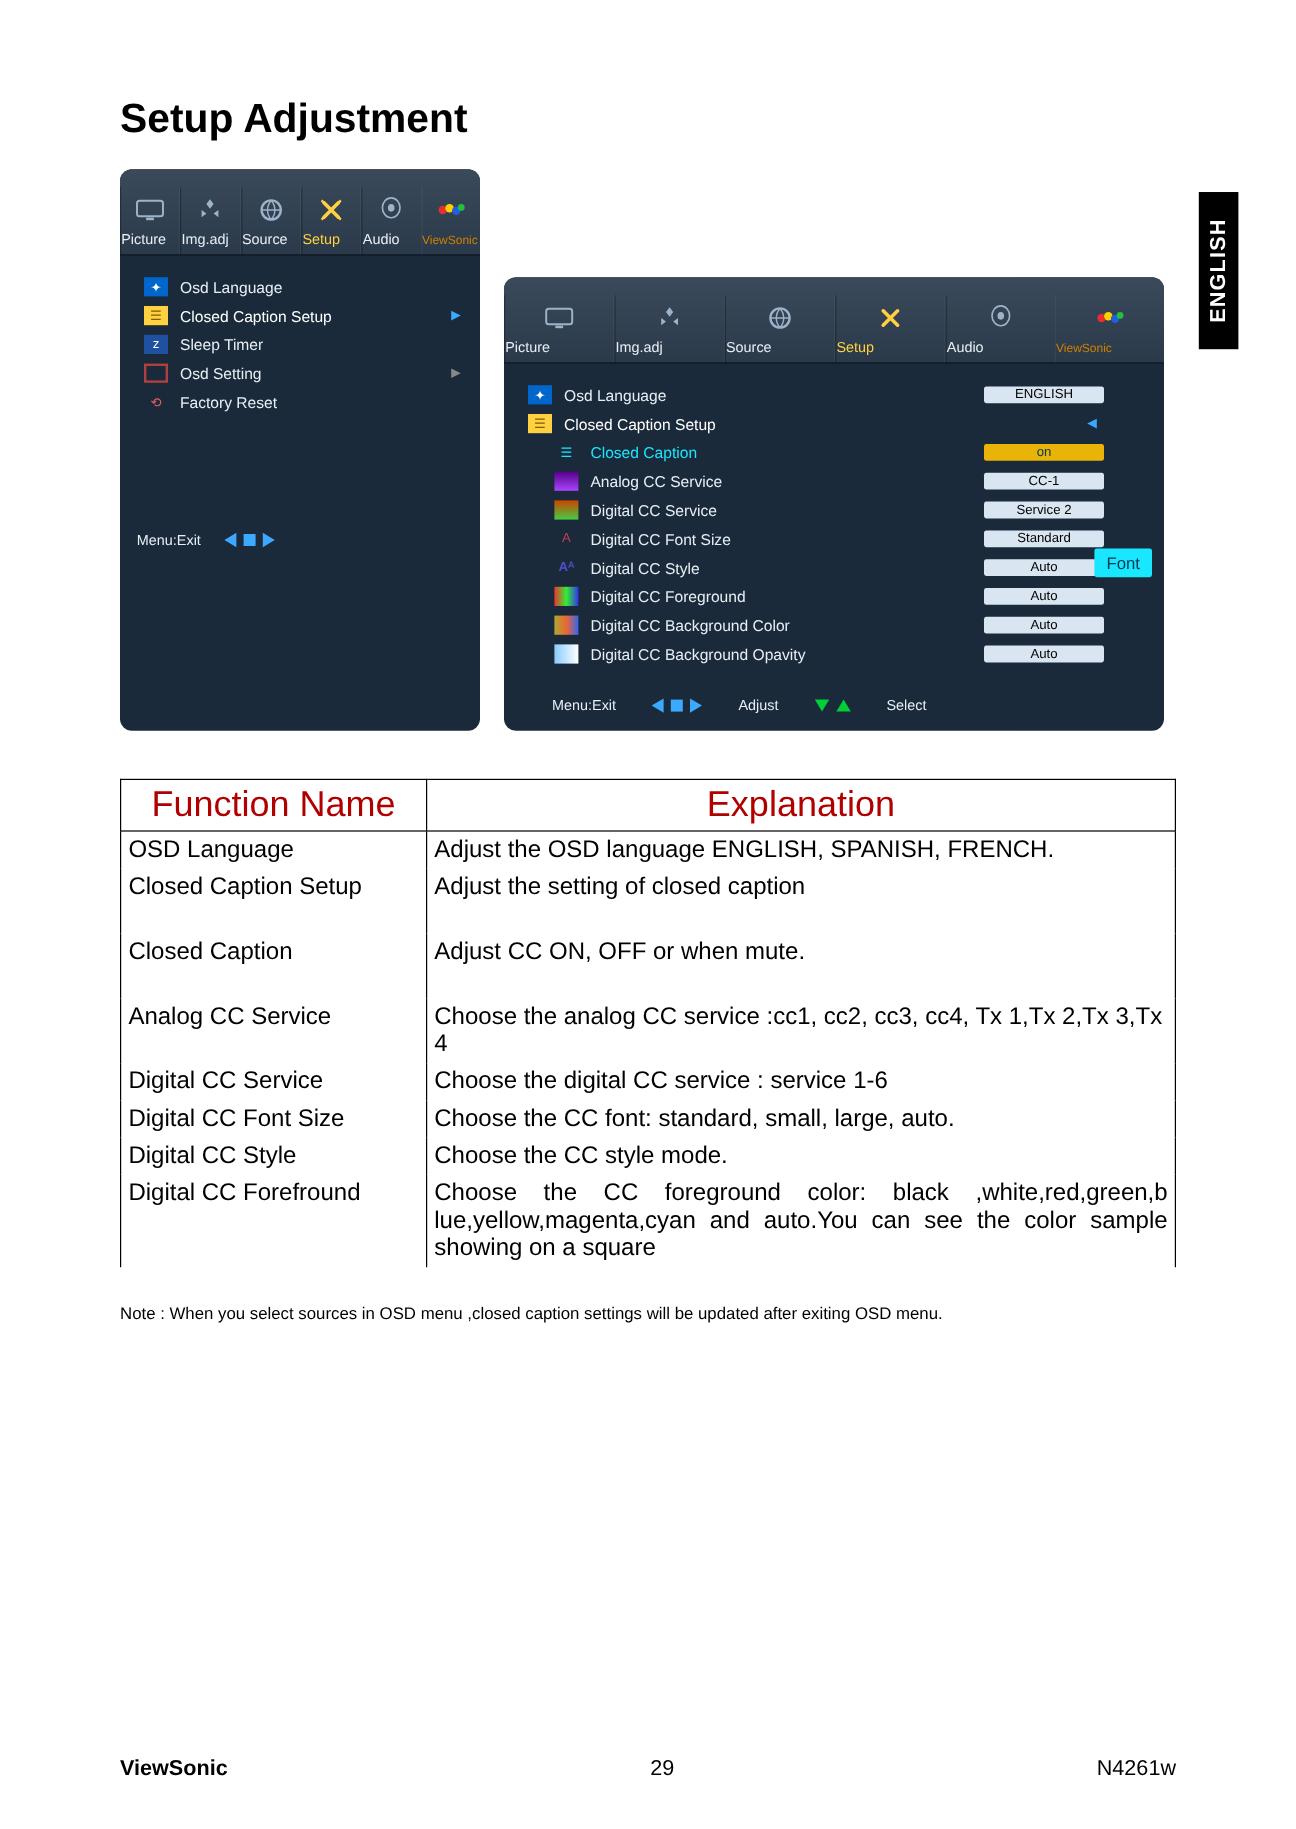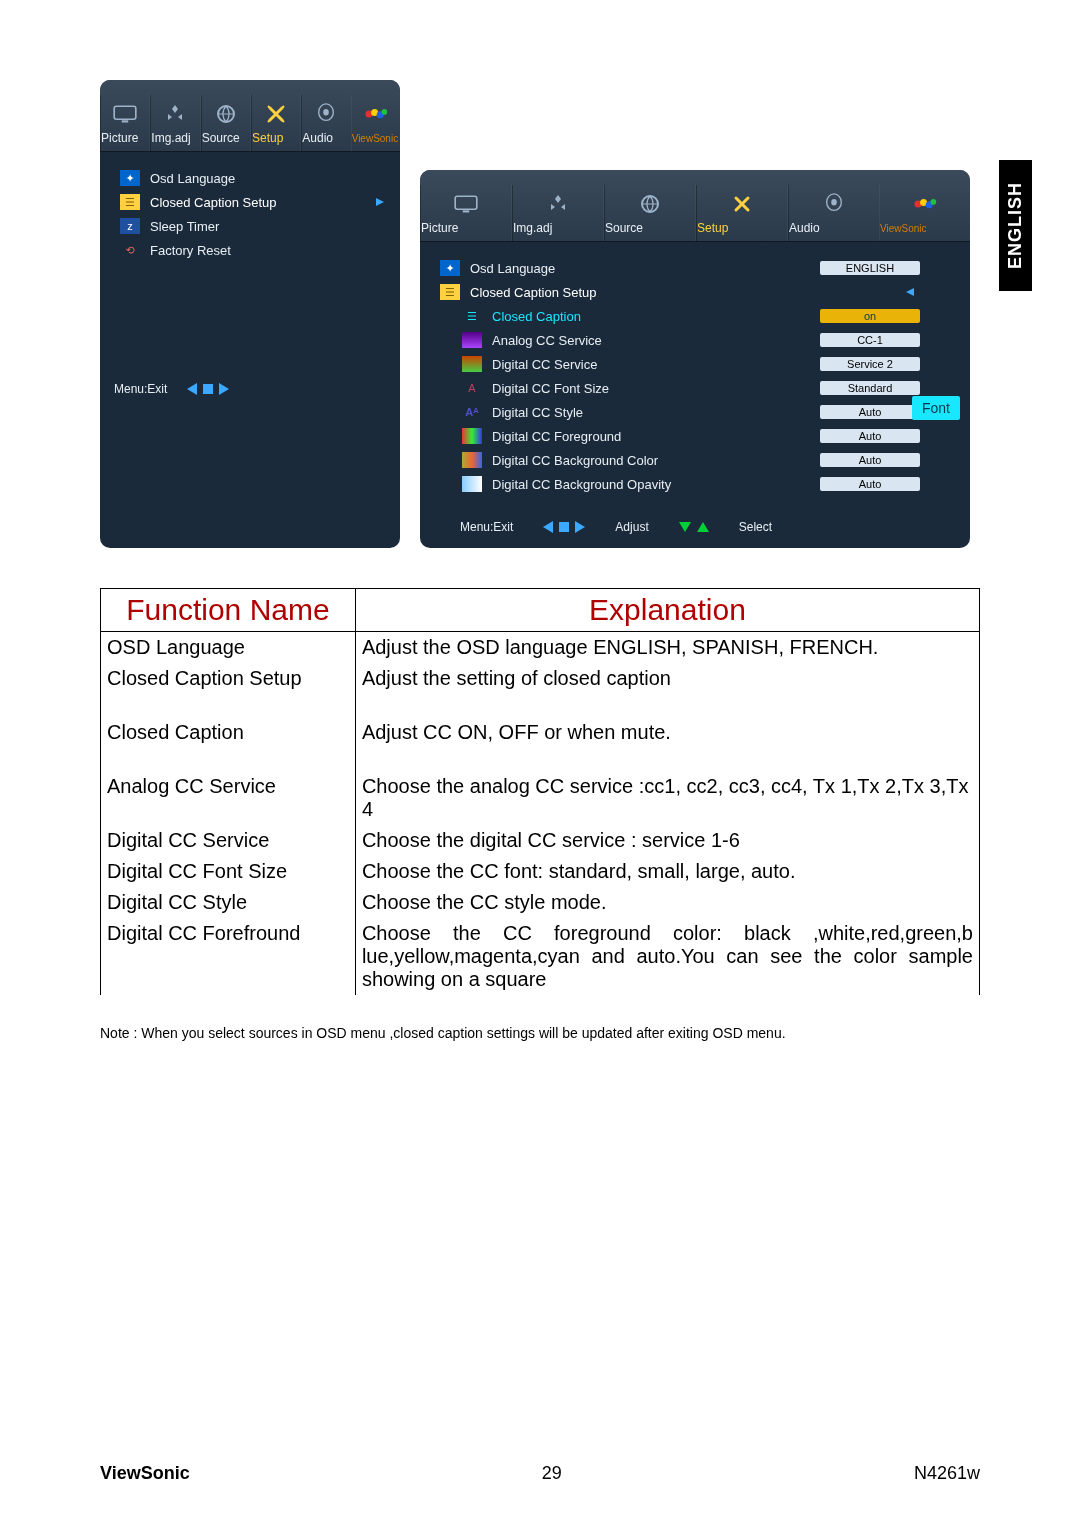--- a/index.html
+++ b/index.html
@@ -60,20 +60,21 @@
   .footer { position:absolute; bottom: 40px; left: 100px; right: 100px; display:flex; justify-content:space-between; font-size: 18px; }
   .footer .l { font-weight: bold; }
 
   svg { display:block; }
   .ic-cc { color:#ffd040; }
 </style>
 </head>
 <body>
 
 <div class="page">
+  <div class="title">Setup Adjustment</div>
 
   <div class="lang-tab">ENGLISH</div>
 
   <div class="osd-wrap">
 
     <div class="osd-panel osd-left">
       <div class="tabstrip">
         <div class="tab sep"><div class="ico">
               <svg viewBox="0 0 24 20" width="26">
                 <rect x="2" y="3" width="20" height="12" rx="2" fill="none" stroke="#9db3c9" stroke-width="1.5"></rect>
@@ -122,20 +123,29 @@
             <span class="txt">Closed Caption Setup</span>
             <span class="arrow">
               <svg width="14" height="12">
                 <polygon points="2,2 10,6 2,10" fill="#3ba9ff"></polygon>
               </svg>
             </span>
           </div>
         <div class="line">
             <span class="ic-sq" style="background:#2050a0;color:#fff">z</span>
             <span class="txt">Sleep Timer</span>
+          </div>
+        <div class="line">
+            <span class="ic-sq" style="border:2px solid #b04040"></span>
+            <span class="txt">Osd Setting</span>
+            <span class="arrow">
+              <svg width="14" height="12">
+                <polygon points="2,2 10,6 2,10" fill="#888"></polygon>
+              </svg>
+            </span>
           </div>
         <div class="line">
             <span class="ic-sq" style="color:#e06060">⟲</span>
             <span class="txt">Factory Reset</span>
           </div>
       </div>
       <div class="osd-foot">
         <span>Menu:Exit</span>
         <div class="footctrl">
             <span class="tri tri-l"></span>

